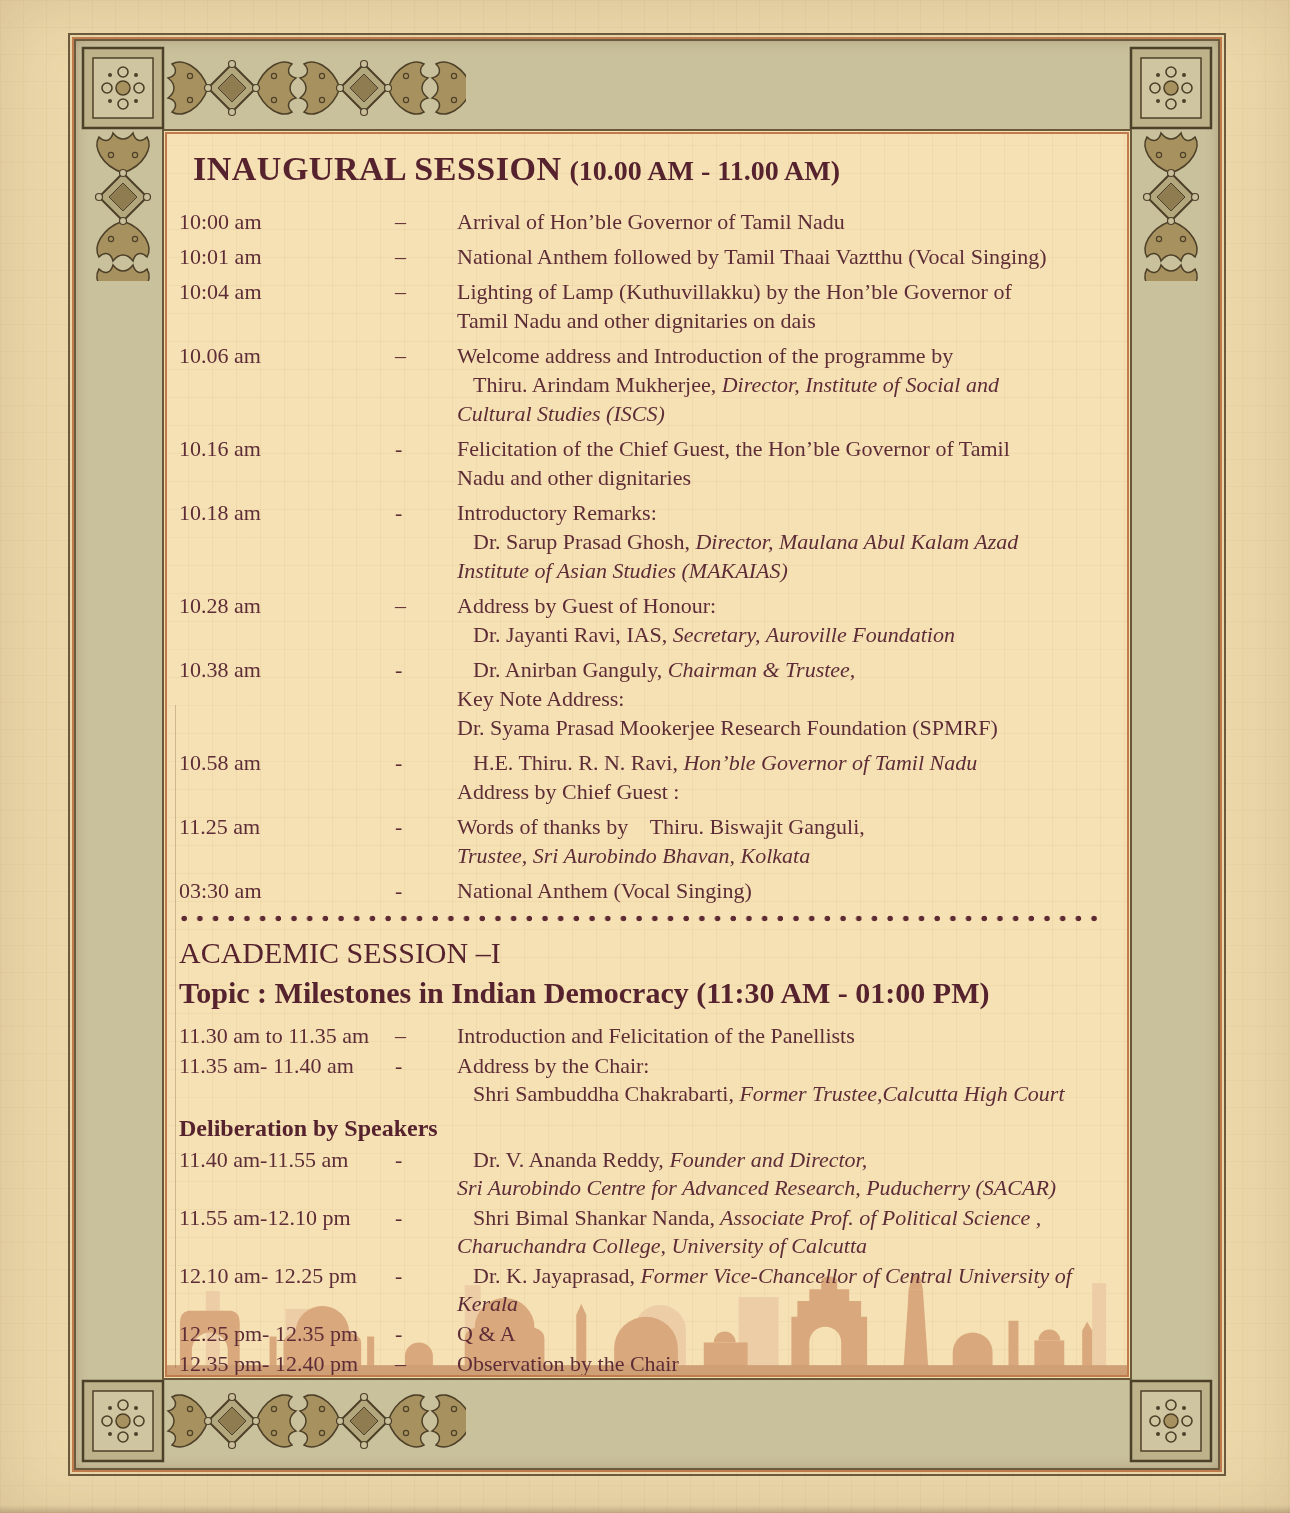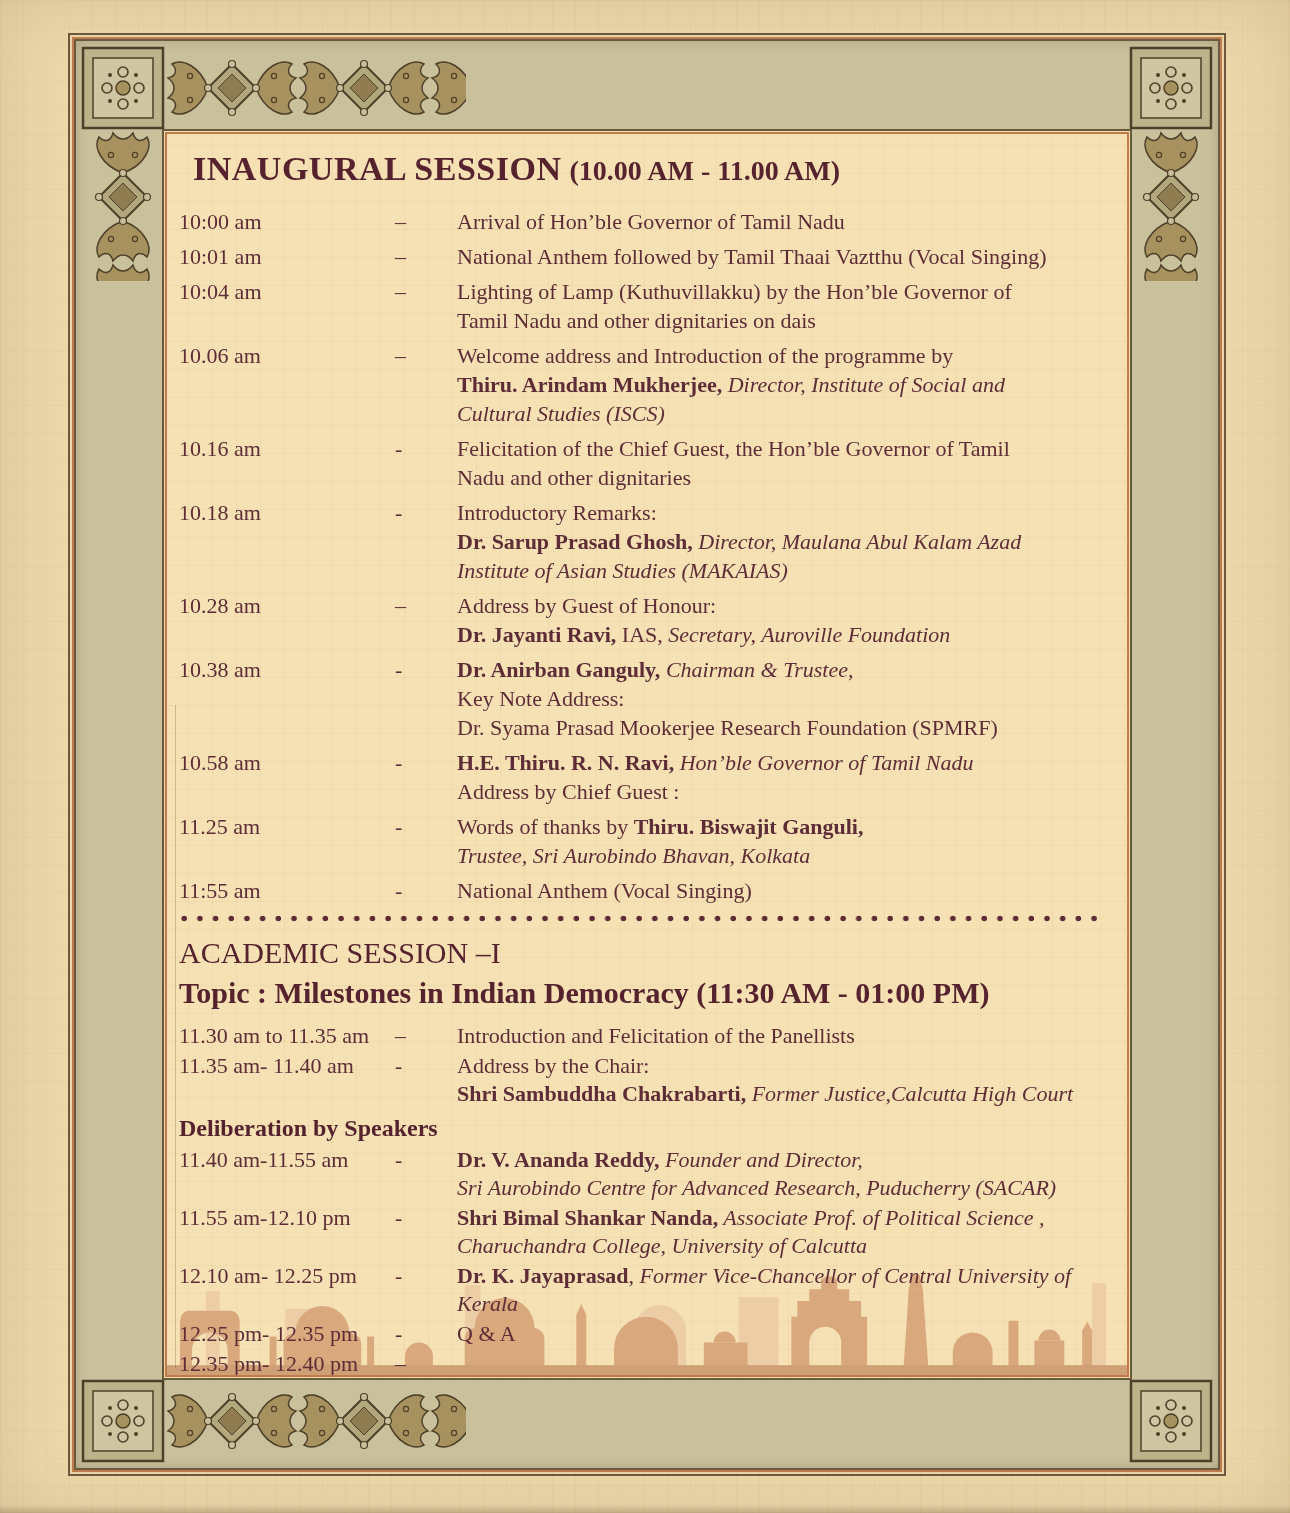--- a/index.html
+++ b/index.html
@@ -53,21 +53,21 @@
 
   .rows{position:relative;z-index:3;}
   .row{display:grid;grid-template-columns:210px 68px 1fr;align-items:start;}
   #rows-inaugural .row{margin-bottom:6px;}
   #rows-acad-a .row, #rows-acad-b .row{margin-bottom:2px;}
   .time{font-size:22px;line-height:29px;white-space:nowrap;}
   .dash{font-size:22px;line-height:29px;padding-left:6px;}
   .desc{font-size:22px;line-height:29px;}
   #rows-acad-a .time,#rows-acad-a .dash,#rows-acad-a .desc,
   #rows-acad-b .time,#rows-acad-b .dash,#rows-acad-b .desc{line-height:28px;}
-  .desc .b{font-weight:bold;}
+  .desc .b{font-weight:normal;margin-left:16px;}
   .desc .i{font-style:italic;}
 
   .dotted-divider{position:relative;z-index:3;height:7px;margin:10px 2px 12px 2px;
     background-image:radial-gradient(circle at 3.2px 3.5px, #5e2b34 2.5px, rgba(0,0,0,0) 3.1px);
     background-size:15.7px 7px;background-repeat:repeat-x;}
 </style>
 </head>
 <body>
 
 <div class="canvas">
@@ -257,21 +257,21 @@
             </div>
             <div class="row">
               <div class="time">11.25 am</div>
               <div class="dash">-</div>
               <div class="desc">
                 <div class="line"><span>Words of thanks by </span><span class="b">Thiru. Biswajit Ganguli,</span></div>
                 <div class="line"><span class="i">Trustee, Sri Aurobindo Bhavan, Kolkata</span></div>
               </div>
             </div>
             <div class="row">
-              <div class="time">11:55 am</div>
+              <div class="time">03:30 am</div>
               <div class="dash">-</div>
               <div class="desc">
                 <div class="line"><span>National Anthem (Vocal Singing)</span></div>
               </div>
             </div>
           </div>
       </div>
 
       <div class="dotted-divider"></div>
 
@@ -284,21 +284,21 @@
               <div class="dash">–</div>
               <div class="desc">
                 <div class="line"><span>Introduction and Felicitation of the Panellists</span></div>
               </div>
             </div>
             <div class="row">
               <div class="time">11.35 am- 11.40 am</div>
               <div class="dash">-</div>
               <div class="desc">
                 <div class="line"><span>Address by the Chair:</span></div>
-                <div class="line"><span class="b">Shri Sambuddha Chakrabarti,</span><span class="i"> Former Justice,Calcutta High Court</span></div>
+                <div class="line"><span class="b">Shri Sambuddha Chakrabarti,</span><span class="i"> Former Trustee,Calcutta High Court</span></div>
               </div>
             </div>
           </div>
         <div class="subheading">Deliberation by Speakers</div>
         <div class="rows" id="rows-acad-b">
             <div class="row">
               <div class="time">11.40 am-11.55 am</div>
               <div class="dash">-</div>
               <div class="desc">
                 <div class="line"><span class="b">Dr. V. Ananda Reddy,</span><span class="i"> Founder and Director,</span></div>
@@ -324,18 +324,21 @@
             <div class="row">
               <div class="time">12.25 pm- 12.35 pm</div>
               <div class="dash">-</div>
               <div class="desc">
                 <div class="line"><span>Q &amp; A</span></div>
               </div>
             </div>
             <div class="row">
               <div class="time">12.35 pm- 12.40 pm</div>
               <div class="dash">–</div>
+              <div class="desc">
+                <div class="line"><span>Observation by the Chair</span></div>
+              </div>
             </div>
           </div>
       </div>
     </div>
   </div>
 </div>
 
 </body></html>

